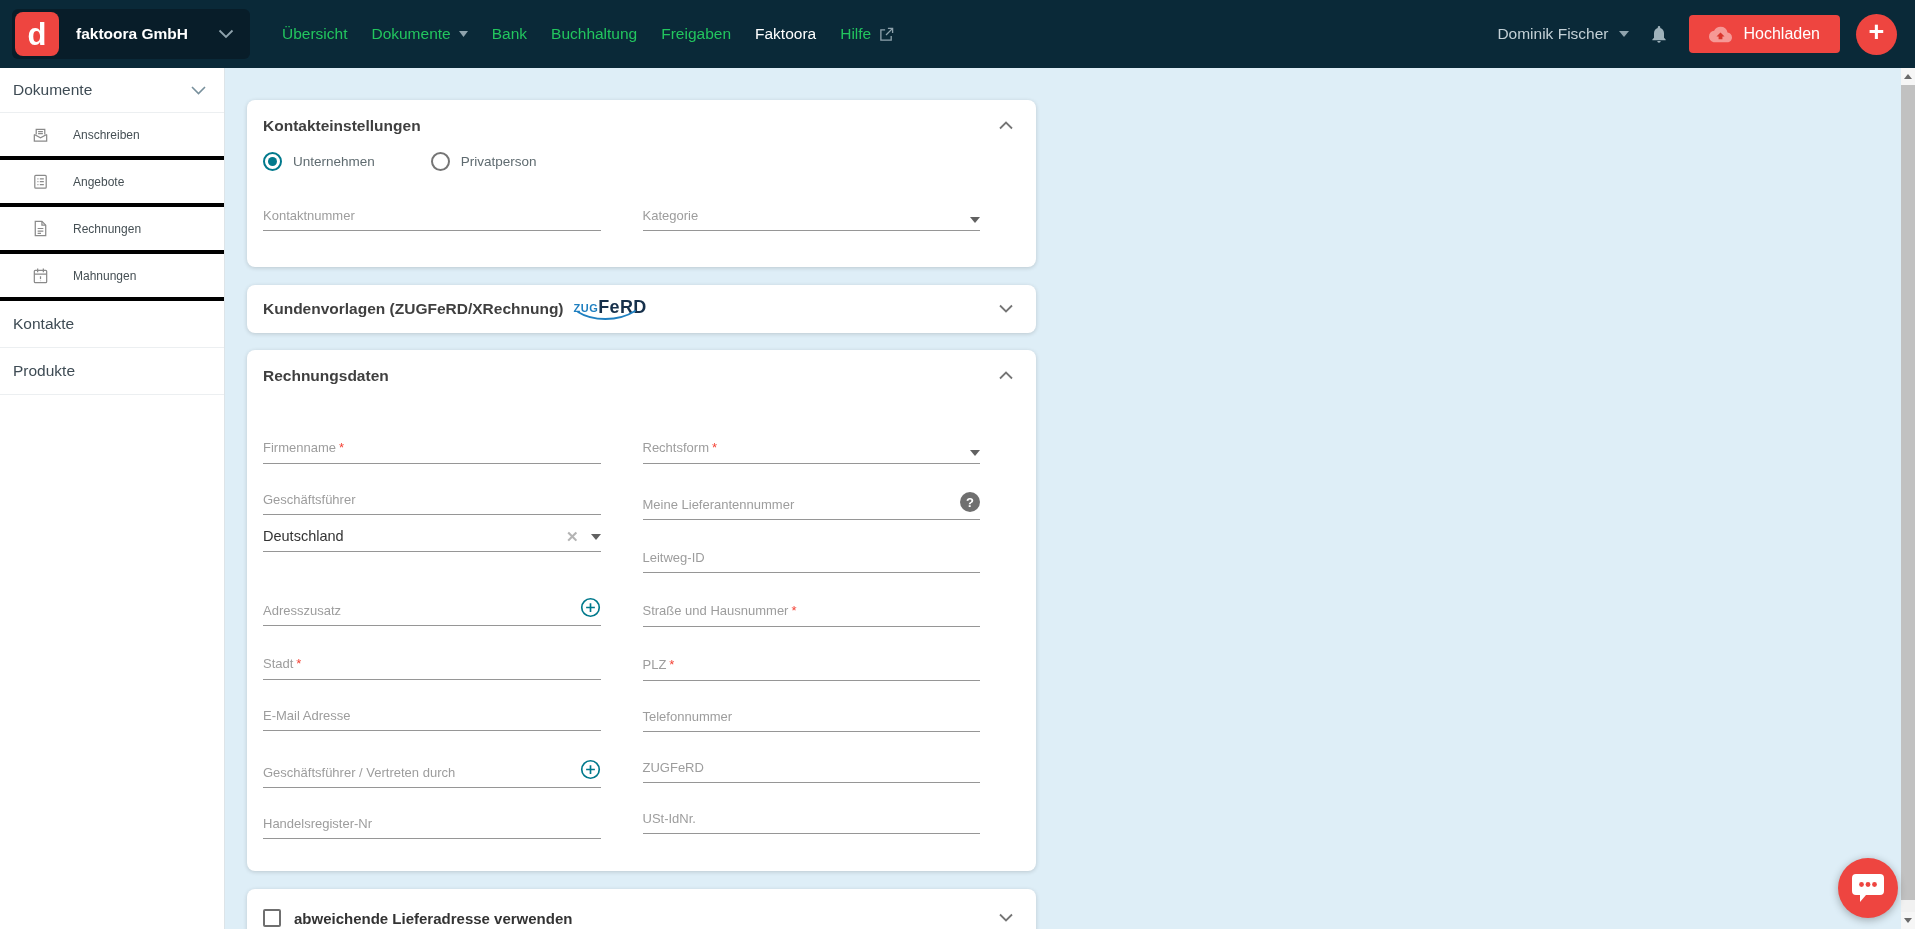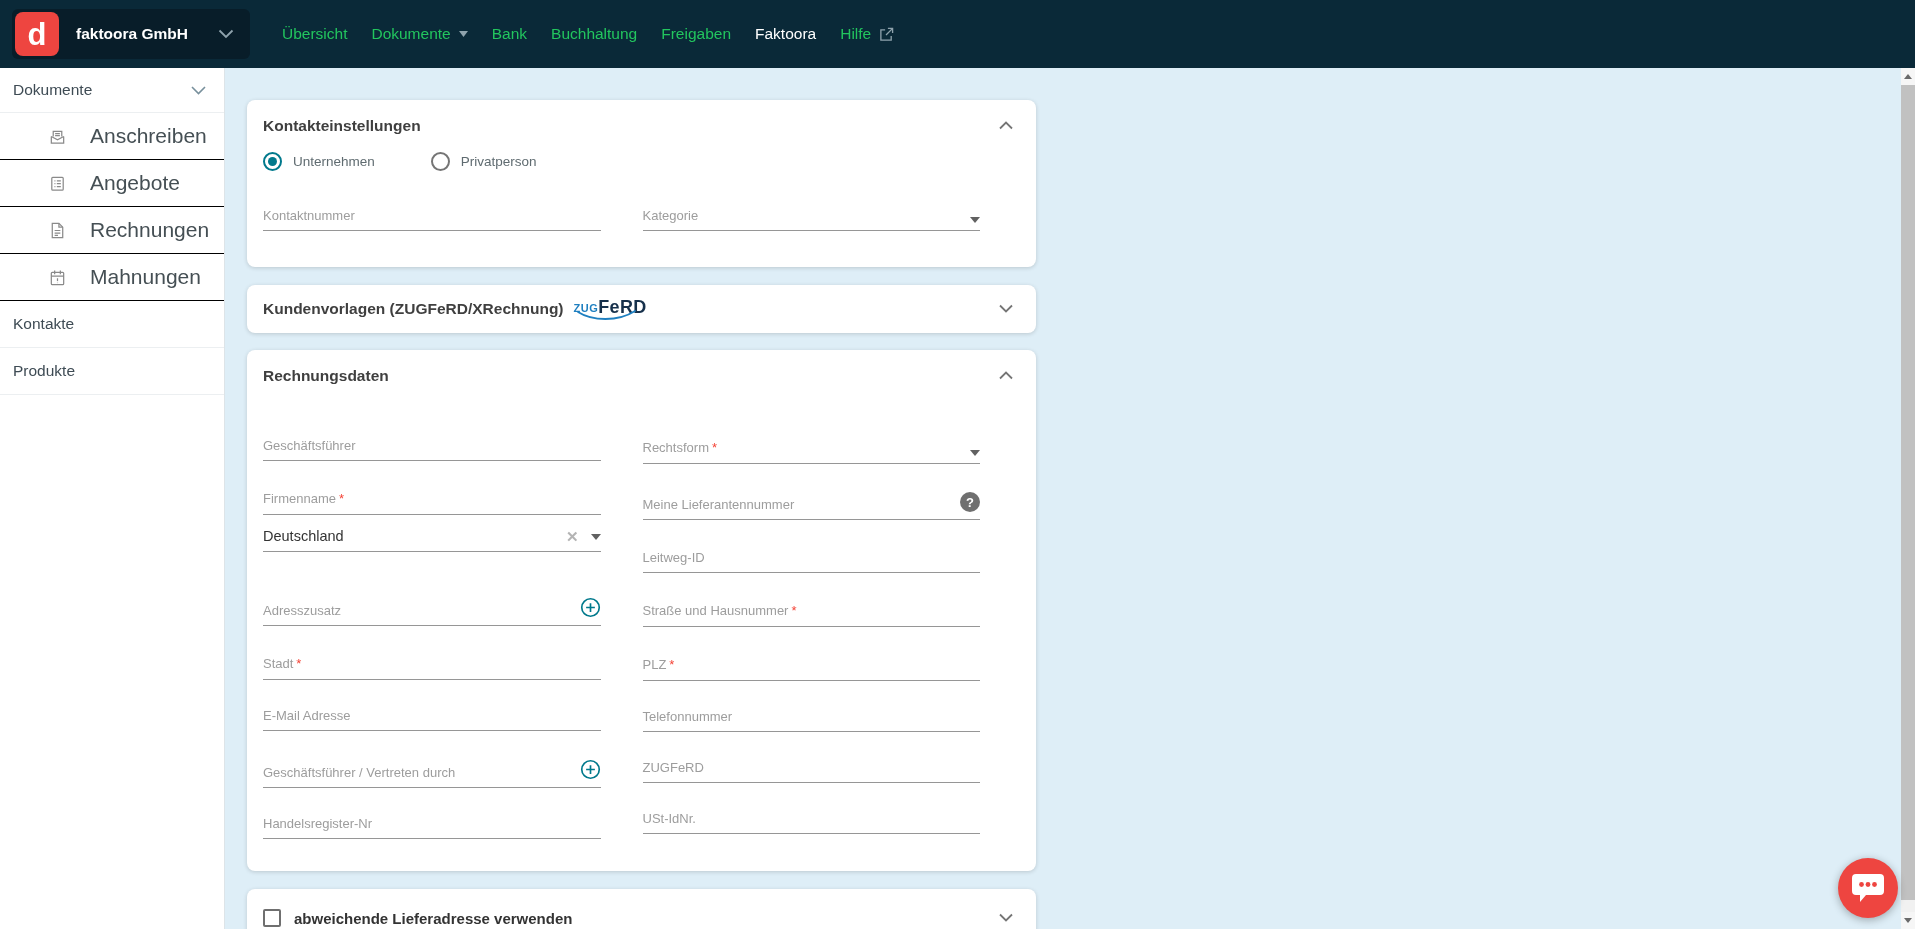--- a/index.html
+++ b/index.html
@@ -29,22 +29,22 @@
   .plus-btn { width:41px; height:41px; border-radius:50%; background:#ee4540; border:none;
               color:#fff; font-size:27px; font-weight:bold; line-height:1; cursor:pointer;
               display:flex; align-items:center; justify-content:center; padding-bottom:3px; }
 
   
   .sidebar { position:absolute; left:0; top:68px; width:225px; bottom:0; background:#fff;
              border-right:1px solid #dde4e8; z-index:10; }
   .sb-header { height:45px; display:flex; align-items:center; justify-content:space-between;
                padding:0 18px 0 13px; color:#3e4b54; font-size:15.5px;
                border-bottom:1px solid #eceff1; cursor:pointer; }
-  .sb-item { height:47px; display:flex; align-items:center; padding-left:48px; gap:23px;
-             border-bottom:1px solid #000000; color:#454f54; font-size:21px; cursor:pointer; }
+  .sb-item { height:47px; display:flex; align-items:center; padding-left:31px; gap:23px;
+             border-bottom:4px solid #000000; color:#454f54; font-size:12px; cursor:pointer; }
   .sb-item:nth-of-type(5) { border-bottom:none; }
   .sb-link { height:47px; display:flex; align-items:center; padding-left:13px;
              border-bottom:1px solid #eceff1; color:#3e4b54; font-size:15.5px; cursor:pointer; }
 
   
   .main { position:absolute; left:225px; top:68px; right:14px; bottom:0; background:#deeef7; overflow:hidden; }
   .card { position:absolute; left:22px; width:789px; background:#fff; border-radius:8px;
           box-shadow:0 1px 4px rgba(0,0,0,.16); }
   .card-head { display:flex; align-items:flex-start; justify-content:space-between;
                padding:17px 20px 0 16px; }
@@ -159,20 +159,43 @@
       </span>
       <span class="nav-item">
         <span>Hilfe</span>
         <svg width="15" height="15" viewBox="0 0 16 16" fill="none" stroke="#8fa3ad" stroke-width="1.4">
           <path d="M6.5 3H2v11h11V9.5"></path>
           <path d="M9.5 1.5H14.5V6.5"></path>
           <path d="M14 2 7.5 8.5"></path>
         </svg>
       </span>
     </nav>
+  <div class="tb-right">
+    <div class="user">
+      <span>Dominik Fischer</span>
+      <svg width="10" height="6" viewBox="0 0 10 6">
+          <path d="M0 0h10L5 6z" fill="#8fa3ad"></path>
+        </svg>
+    </div>
+    <span class="bell">
+      <svg width="20" height="22" viewBox="0 0 24 24" fill="#9fb2bb">
+          <path d="M12 22.5c1.1 0 2-.9 2-2h-4c0 1.1.9 2 2 2zm6-6v-5.5c0-3.1-1.6-5.6-4.5-6.3V4a1.5 1.5 0 0 0-3 0v.7C7.6 5.4 6 7.9 6 11v5.5l-2 2v1h16v-1l-2-2z"></path>
+        </svg>
+    </span>
+    <button class="upload-btn">
+      <svg width="23" height="17" viewBox="0 0 24 17">
+          <path d="M19.35 6.54A7.49 7.49 0 0 0 12 .5C9.11.5 6.6 2.14 5.35 4.54A5.994 5.994 0 0 0 0 10.5c0 3.31 2.69 6 6 6h13c2.76 0 5-2.24 5-5 0-2.64-2.05-4.78-4.65-4.96z" fill="rgba(255,255,255,.45)"></path>
+          <path d="M10 13.5v-3H7.8L12 6.3l4.2 4.2H14v3z" fill="#d9352c"></path>
+        </svg>
+      <span>Hochladen</span>
+    </button>
+    <button class="plus-btn">
+      <span>+</span>
+    </button>
+  </div>
 </header>
 
 <aside class="sidebar">
   <div class="sb-header">
     <span>Dokumente</span>
     <svg width="15" height="9" viewBox="0 0 15 9" fill="none" stroke="#78909c" stroke-width="1.6">
         <path d="M1 1l6.5 6.5L14 1"></path>
       </svg>
   </div>
   <div id="sb-items">
@@ -291,24 +314,24 @@
       <h2 class="card-title">Rechnungsdaten</h2>
       <button class="collapse-btn">
         <svg width="16" height="12" viewBox="0 0 16 12" fill="none" stroke="#757575" stroke-width="1.8">
             <path d="M2 9.5 8 3.5l6 6"></path>
           </svg>
       </button>
     </div>
     <div class="fields-row">
       <div class="col col-left" id="invoice-left">
           <div class="field">
+            <span><span class="f-label">Firmenname</span><span class="req">*</span></span>
+          </div>
+          <div class="field">
             <span class="f-label">Geschäftsführer</span>
-          </div>
-          <div class="field">
-            <span><span class="f-label">Firmenname</span><span class="req">*</span></span>
           </div>
           <div class="field">
             <span class="f-value">Deutschland</span>
             <span class="f-icons">
               <span class="clear-x">✕</span>
               <svg width="10" height="6" viewBox="0 0 10 6" style="cursor:pointer">
                 <path d="M0 0h10L5 6z" fill="#616161"></path>
               </svg>
             </span>
           </div>

